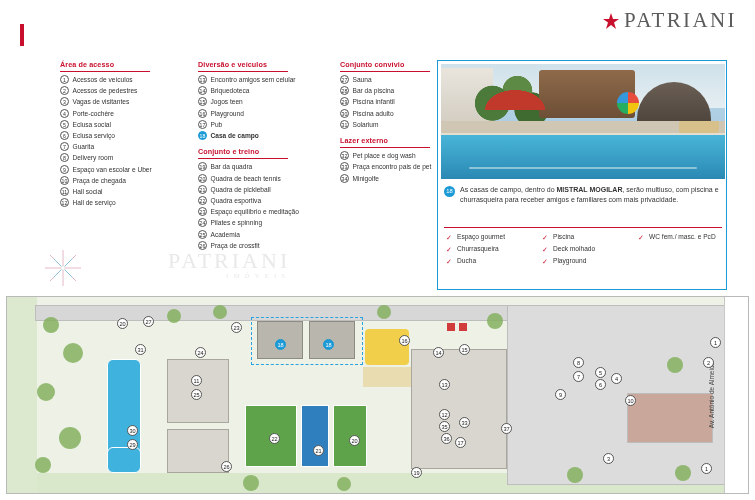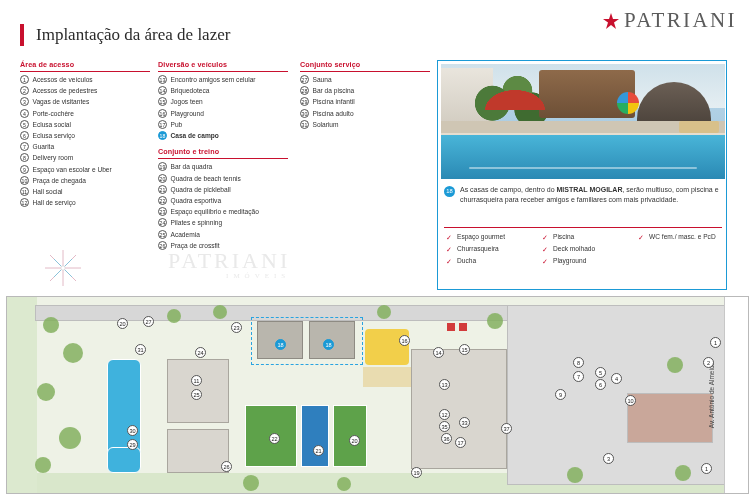--- a/index.html
+++ b/index.html
@@ -69,21 +69,21 @@
 
   .grp-title {
     font-size: 7.2px;
     color: #c8102e;
     font-weight: bold;
     padding-bottom: 1.5px;
     border-bottom: 0.8px solid #c8102e;
     margin-bottom: 3px;
     letter-spacing: 0.1px;
   }
-  .grp { margin-bottom: 7px; }
+  .grp { margin-bottom: 7px; margin-left: 40px; }
   .item {
     display: flex;
     align-items: center;
     gap: 3.5px;
     margin-bottom: 1.2px;
     height: 10px;
   }
   .num {
     flex: 0 0 auto;
     width: 9px; height: 9px;
@@ -357,21 +357,20 @@
 
   <div class="header">
     <div class="brand">
       <svg class="brand-mark" viewBox="0 0 16 16">
         <path d="M8 0 L10 6 L16 6 L11 9.5 L13 16 L8 12 L3 16 L5 9.5 L0 6 L6 6 Z" fill="#c8102e"></path>
       </svg>
       <span class="brand-text">PATRIANI</span>
     </div>
     <div class="title-wrap">
       <div class="title-bar"></div>
-      <div class="page-title">Implantação da área de lazer</div>
     </div>
   </div>
 
   <div class="legend">
     <div class="col c1" id="col1">
         <div class="grp">
           <div class="grp-title">Área de acesso</div>
           <div class="item">
             <span class="num">1</span>
             <span class="lbl">Acessos de veículos</span>
@@ -481,40 +480,55 @@
             <span class="lbl">Academia</span>
           </div>
           <div class="item">
             <span class="num">26</span>
             <span class="lbl">Praça de crossfit</span>
           </div>
         </div>
       </div>
     <div class="col c3" id="col3">
         <div class="grp">
-          <div class="grp-title">Conjunto serviço</div>
+          <div class="grp-title">Conjunto convívio</div>
           <div class="item">
             <span class="num">27</span>
             <span class="lbl">Sauna</span>
           </div>
           <div class="item">
             <span class="num">28</span>
             <span class="lbl">Bar da piscina</span>
           </div>
           <div class="item">
             <span class="num">29</span>
             <span class="lbl">Piscina infantil</span>
           </div>
           <div class="item">
             <span class="num">30</span>
             <span class="lbl">Piscina adulto</span>
           </div>
           <div class="item">
             <span class="num">31</span>
             <span class="lbl">Solarium</span>
+          </div>
+        </div>
+        <div class="grp">
+          <div class="grp-title">Lazer externo</div>
+          <div class="item">
+            <span class="num">32</span>
+            <span class="lbl">Pet place e dog wash</span>
+          </div>
+          <div class="item">
+            <span class="num">33</span>
+            <span class="lbl">Praça encontro pais de pet</span>
+          </div>
+          <div class="item">
+            <span class="num">34</span>
+            <span class="lbl">Minigolfe</span>
           </div>
         </div>
       </div>
   </div>
 
   <svg class="compass" viewBox="0 0 46 40">
     <g stroke="#d9a3b5" stroke-width="0.8" fill="none">
       <path d="M23 2 L23 38 M5 20 L41 20 M10 7 L36 33 M36 7 L10 33"></path>
     </g>
     <g stroke="#6fc3dd" stroke-width="0.8" fill="none">

